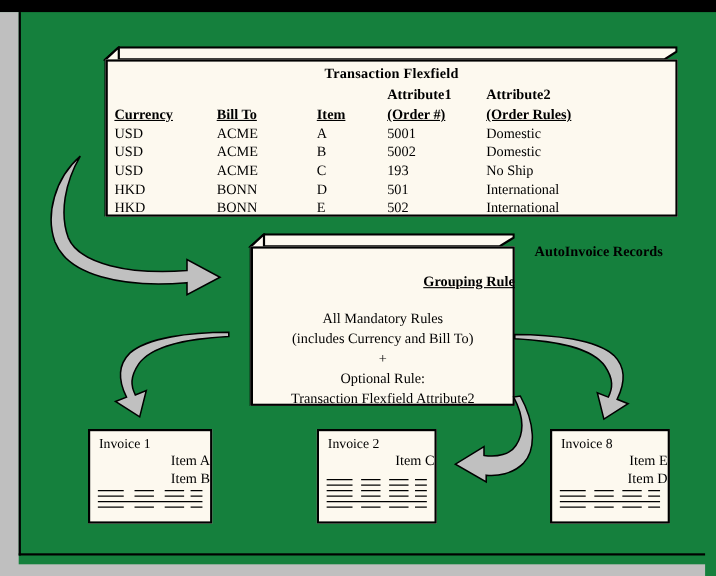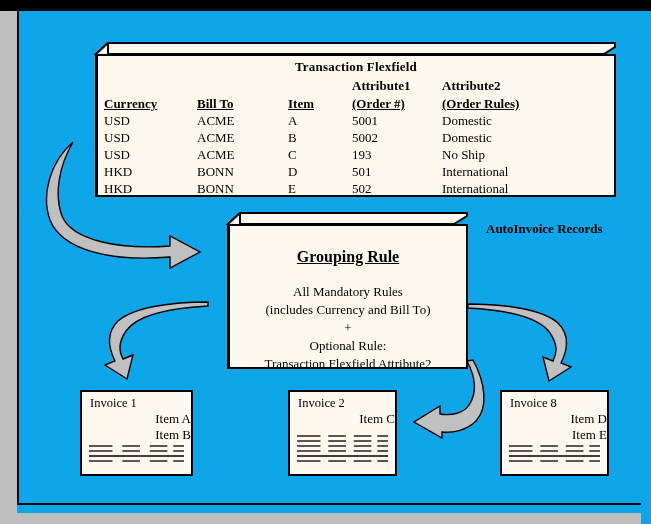--- a/index.html
+++ b/index.html
@@ -4,21 +4,21 @@
 <style>
   html, body {
     margin: 0;
     padding: 0;
     background: #ffffff;
   }
   #page {
     position: relative;
     width: 651px;
     height: 524px;
-    background: #0ea5e9;
+    background: #15803d;
     overflow: hidden;
     font-family: "Liberation Serif", "DejaVu Serif", serif;
     color: #000000;
   }
 
   
   .frame-top {
     position: absolute;
     left: 0; top: 0;
     width: 651px; height: 11px;
@@ -98,21 +98,22 @@
   .group-inner {
     position: absolute;
     left: 14px; top: 12px;
     width: 240px; height: 145px;
     text-align: center;
     font-size: 13px;
   }
   .group-title {
     margin-top: 24px;
     font-weight: bold;
-    font-size: 16px;
+    font-size: 13px;
+    text-align: right;
   }
   .group-title span { text-decoration: underline; }
   .group-body {
     margin-top: 17px;
     line-height: 18px;
   }
 
   
   #records-label {
     position: absolute;
@@ -327,22 +328,22 @@
           <line x1="60" y1="28" x2="78" y2="28"></line>
             <line x1="84" y1="28" x2="95" y2="28"></line>
         </g>
       </svg>
     </div>
   </div>
 
   <div class="invoice" id="inv3">
     <div class="inv-title">Invoice 8</div>
     <div class="inv-items">
+      <div>Item E</div>
       <div>Item D</div>
-      <div>Item E</div>
     </div>
     <div class="inv-lines">
       <svg viewBox="0 0 97 22" preserveAspectRatio="none" height="22">
         <g stroke="#000" stroke-width="1.3">
           <line x1="2" y1="3" x2="26" y2="3"></line>
             <line x1="34" y1="3" x2="52" y2="3"></line>
           <line x1="60" y1="3" x2="78" y2="3"></line>
             <line x1="84" y1="3" x2="95" y2="3"></line>
           <line x1="2" y1="8" x2="26" y2="8"></line>
             <line x1="34" y1="8" x2="52" y2="8"></line>

